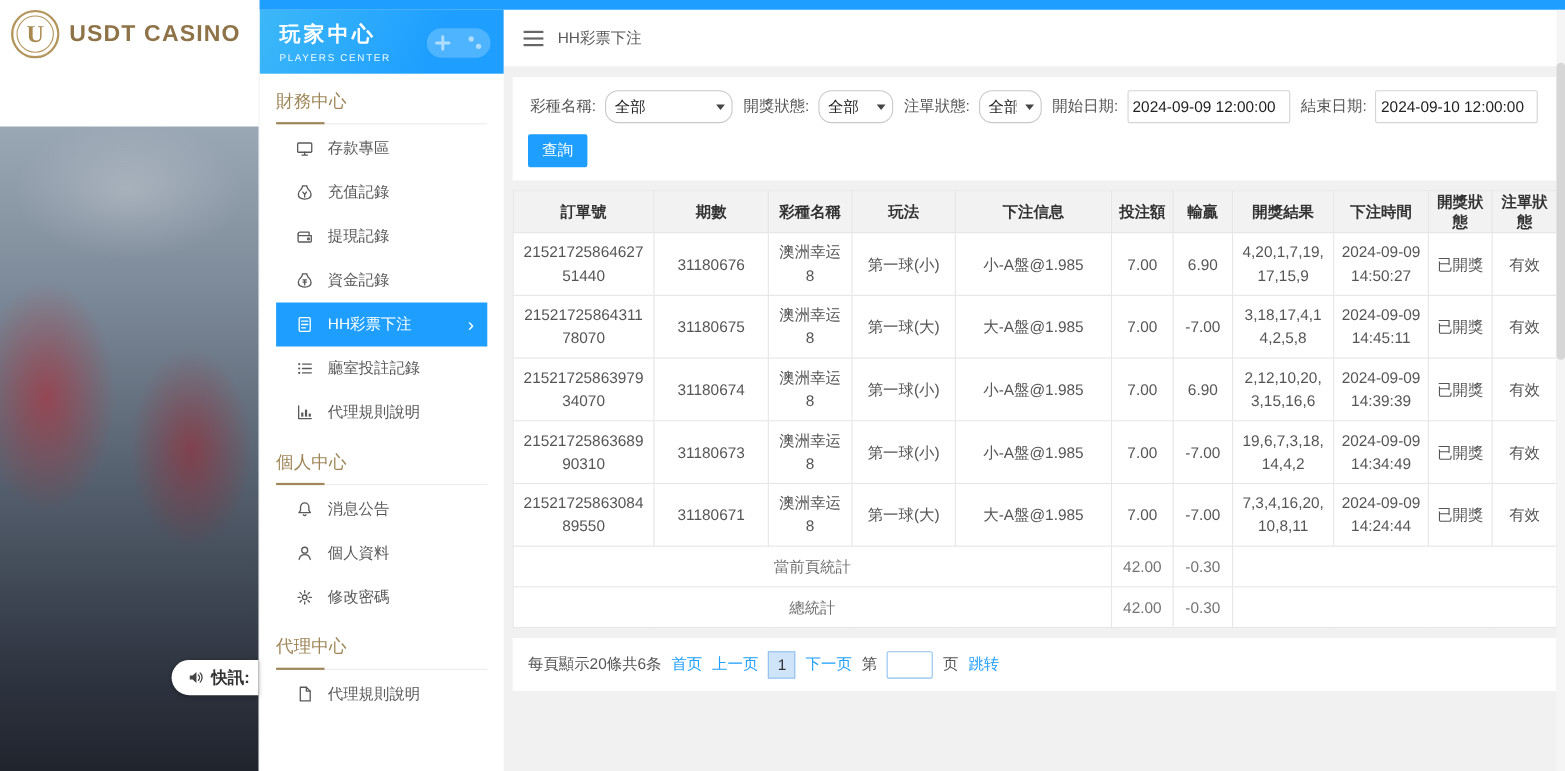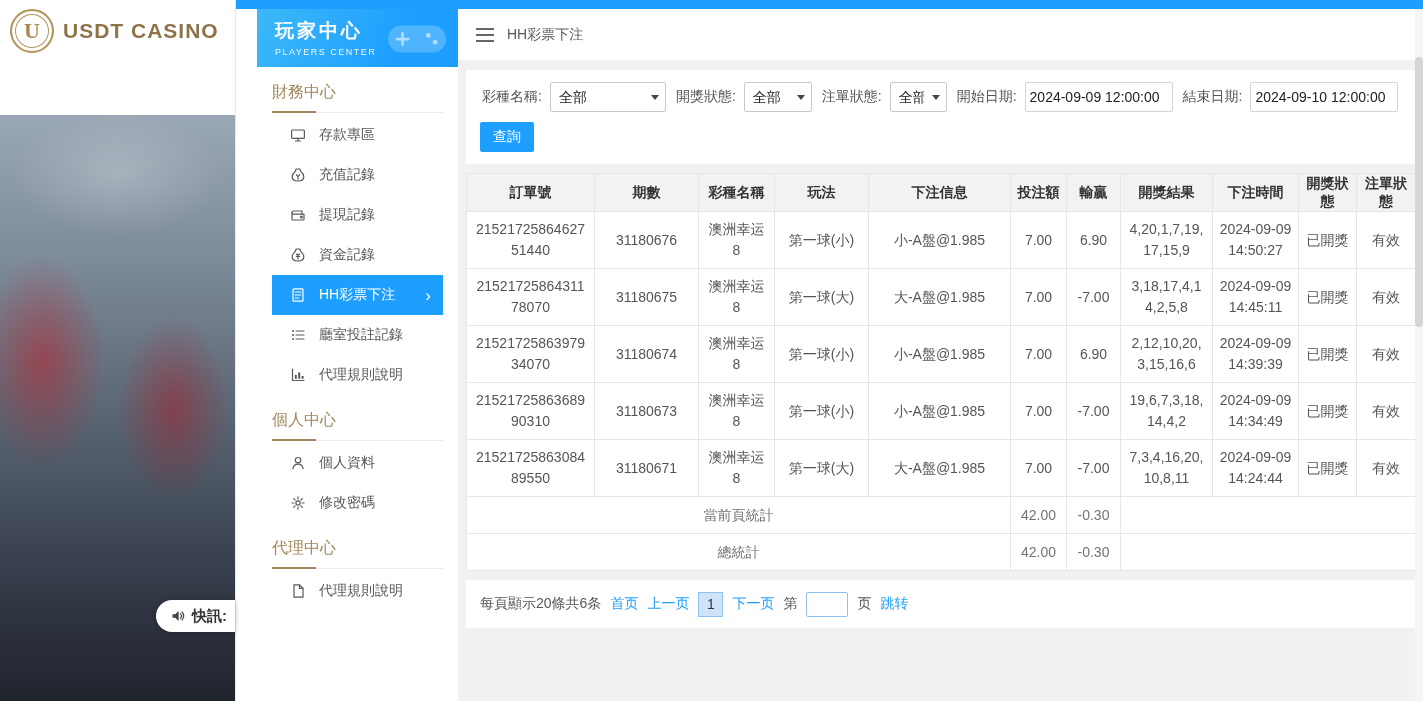--- a/index.html
+++ b/index.html
@@ -25,21 +25,21 @@
     background:#fff; border-radius:18px 0 0 18px; display:flex; align-items:center;
     gap:6px; padding:0 8px 0 14px; box-shadow:0 1px 5px rgba(0,0,0,.3);
     font-size:15px; font-weight:bold; color:#333; cursor:pointer; }
 
   
   .right { flex:1; display:flex; flex-direction:column; border-left:1px solid #e8e8e8; min-width:0; }
   .top-strip { height:9px; background:#1e9fff; flex-shrink:0; }
   .right-body { flex:1; display:flex; min-height:0; }
 
   
-  .sidebar { width:222px; flex-shrink:0; background:#fff; overflow:hidden;padding-left:21px; }
+  .sidebar { width:222px; flex-shrink:0; background:#fff; overflow:hidden; }
   .sb-header { height:58px; background:linear-gradient(115deg,#3cb8f8 0%,#1e9fff 70%);
     color:#fff; padding:9px 0 0 18px; position:relative; overflow:hidden; }
   .sb-title { font-size:19px; font-weight:bold; letter-spacing:3px; }
   .sb-sub { font-size:9px; letter-spacing:1.5px; opacity:.92; margin-top:3px; }
   .gamepad { position:absolute; right:10px; top:8px; width:62px; height:42px; }
   .section-title { margin:15px 15px 2px; padding-bottom:9px; color:#a0875a; font-size:16px;
     border-bottom:1px solid #ececec; position:relative; }
   .section-title::after { content:""; position:absolute; left:0; bottom:-1px; width:44px; height:2px; background:#a0875a; }
   .menu-item { height:40px; margin:0 15px; display:flex; align-items:center; gap:13px;
     padding-left:18px; padding-right:10px; color:#595959; font-size:14px; cursor:pointer; position:relative; }
@@ -59,21 +59,21 @@
   .hamburger::before { top:-6px; } .hamburger::after { top:6px; }
   .content { flex:1; padding:9px 8px 0 8px; overflow:hidden; }
   .card { background:#fff; }
 
   
   .filter-card { padding:12px 14px; margin-bottom:9px; }
   .filter-row { display:flex; align-items:center; gap:8px; font-size:14px; color:#555; flex-wrap:wrap; }
   .filter-row label { margin-left:2px; }
   .sel-wrap { position:relative; display:inline-block; }
   select.sel { appearance:none; -webkit-appearance:none; -moz-appearance:none;
-    border:1px solid #c9c9c9; border-radius:2px; background:#fff; color:#222;
+    border:1px solid #c9c9c9; border-radius:12px; background:#fff; color:#222;
     height:30px; font-size:14px; padding:0 22px 0 8px; font-family:inherit; }
   .sel-lottery { width:116px; } .sel-draw { width:68px; } .sel-order { width:57px; }
   .sel-arrow { position:absolute; right:7px; top:50%; margin-top:-2px; width:0; height:0;
     border:4px solid transparent; border-top:5px solid #444; pointer-events:none; }
   .date-input { width:148px; height:30px; border:1px solid #d4d4d4; border-radius:2px;
     font-size:14px; color:#222; padding:0 4px; font-family:inherit; }
   .filter-actions { margin-top:10px; }
   .btn-query { background:#1e9fff; color:#fff; border:none; border-radius:2px; height:30px;
     padding:0 13px; font-size:14px; cursor:pointer; font-family:inherit; }
 
@@ -205,20 +205,29 @@
                 <svg viewBox="0 0 16 16">
                   <path d="M2.5 2v11.5H14"></path>
                   <rect class="fl" x="4.8" y="8" width="2" height="3.8"></rect>
                   <rect class="fl" x="8.2" y="5.4" width="2" height="6.4"></rect>
                   <rect class="fl" x="11.6" y="9" width="2" height="2.8"></rect>
                 </svg>
               </span>
               <span class="mi-label">代理規則說明</span>
             </div>
             <div class="section-title">個人中心</div>
+            <div class="menu-item">
+              <span class="mi-icon">
+                <svg viewBox="0 0 16 16">
+                  <path d="M8 2.2a3.8 3.8 0 00-3.8 3.8v3L2.8 11h10.4l-1.4-2V6A3.8 3.8 0 008 2.2z"></path>
+                  <path d="M6.8 13a1.3 1.3 0 002.4 0"></path>
+                </svg>
+              </span>
+              <span class="mi-label">消息公告</span>
+            </div>
             <div class="menu-item">
               <span class="mi-icon">
                 <svg viewBox="0 0 16 16">
                   <circle cx="8" cy="5.2" r="2.7"></circle>
                   <path d="M2.9 13.6c.6-3 2.7-4.4 5.1-4.4s4.5 1.4 5.1 4.4"></path>
                 </svg>
               </span>
               <span class="mi-label">個人資料</span>
             </div>
             <div class="menu-item">

